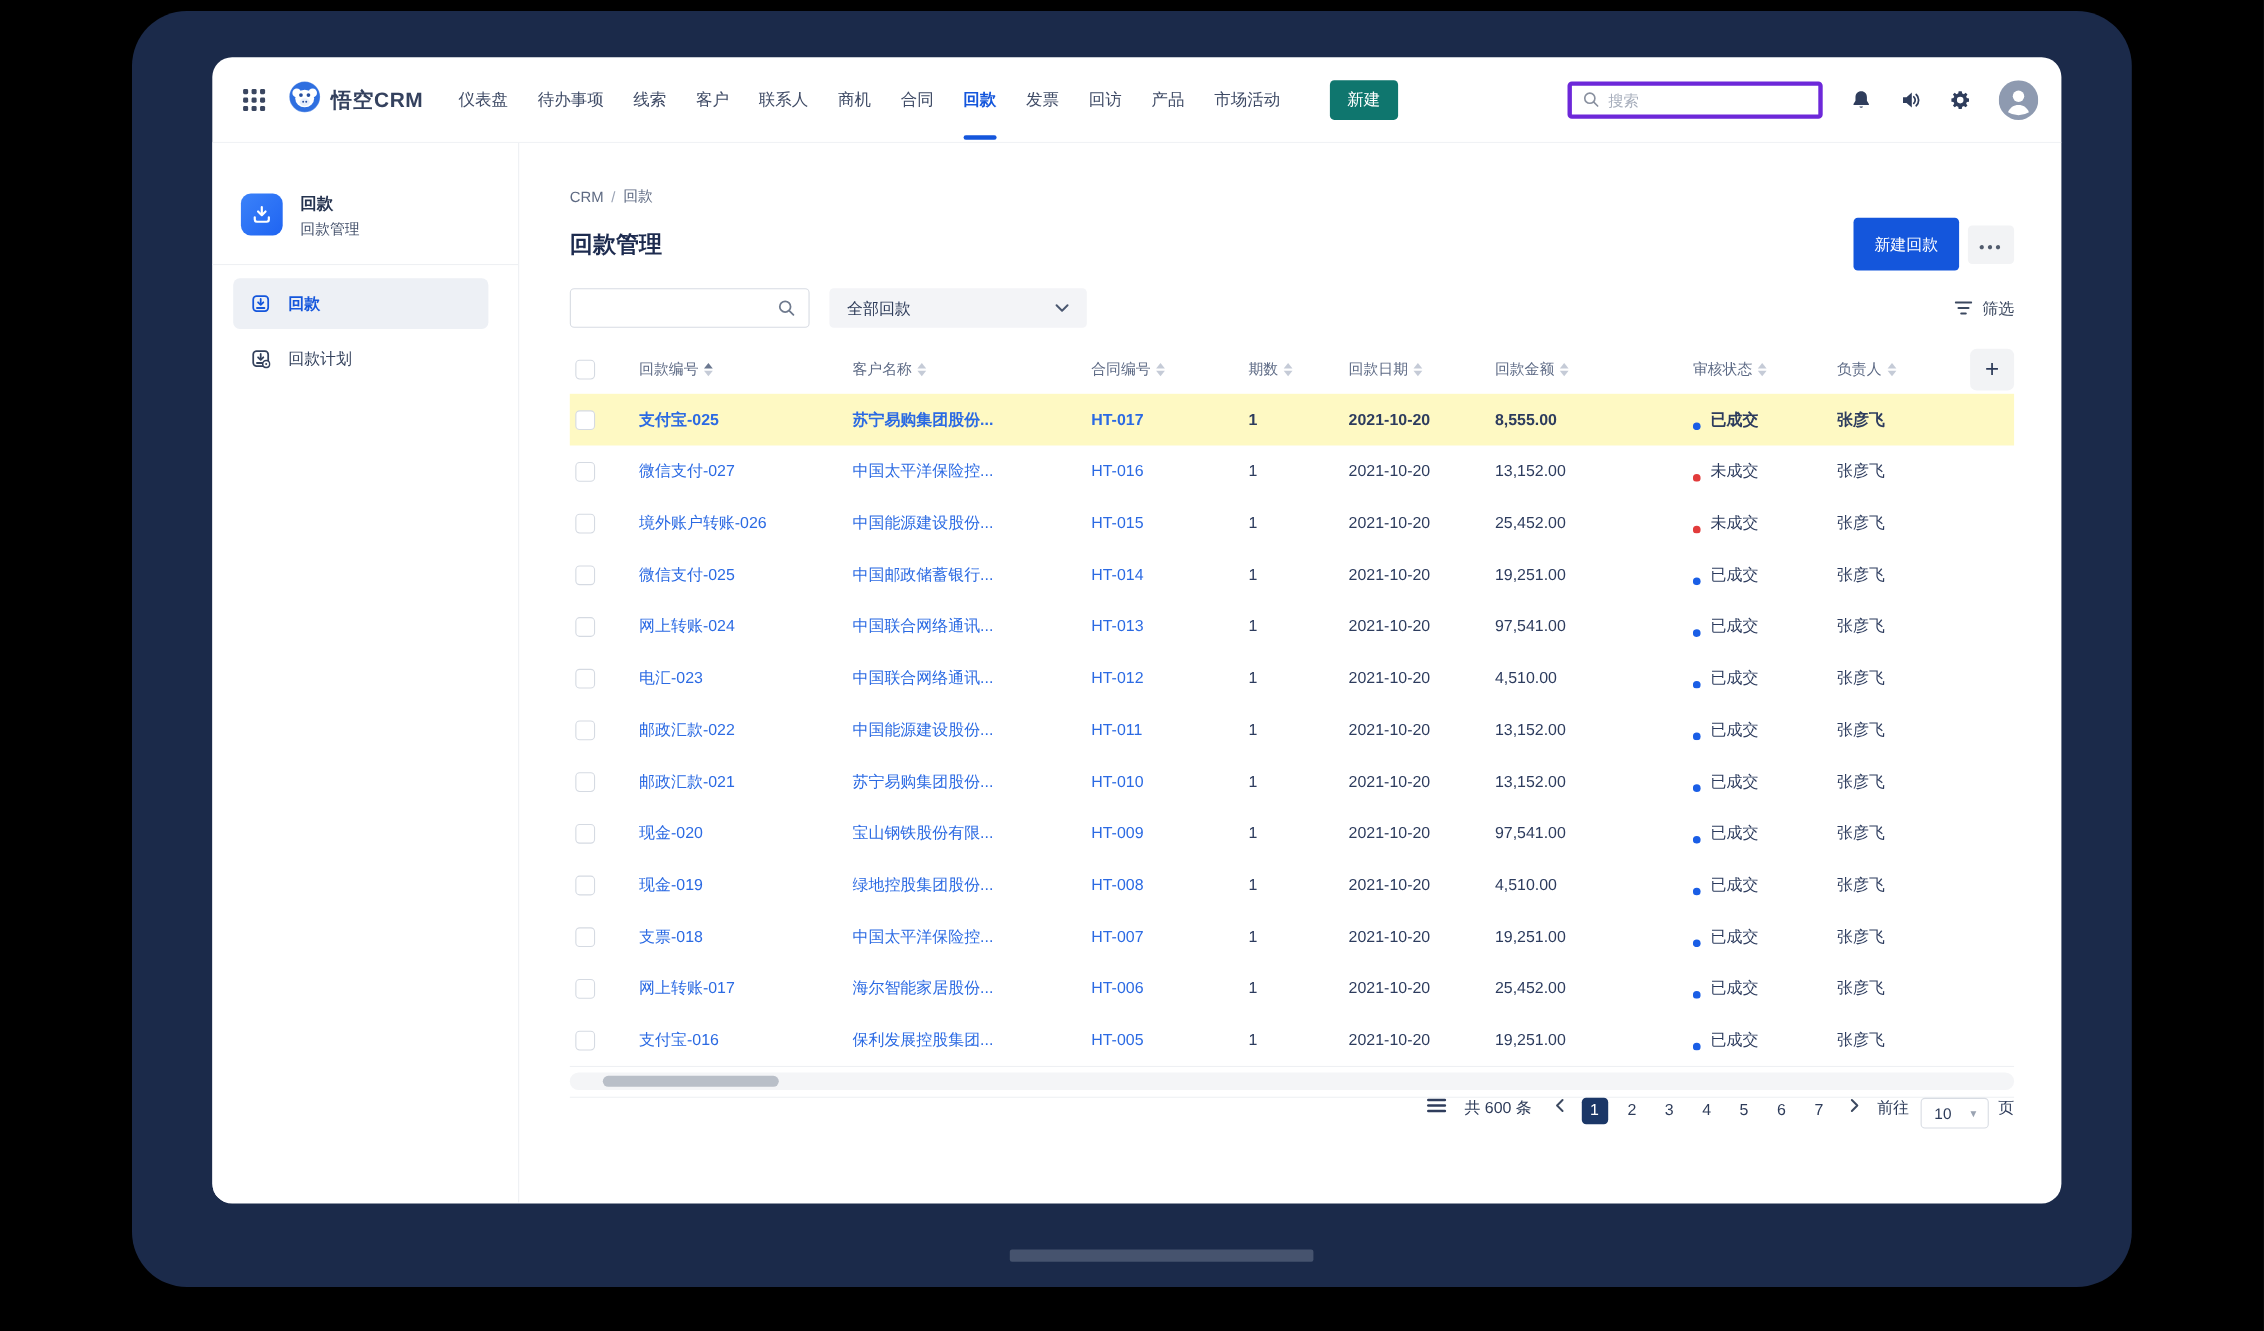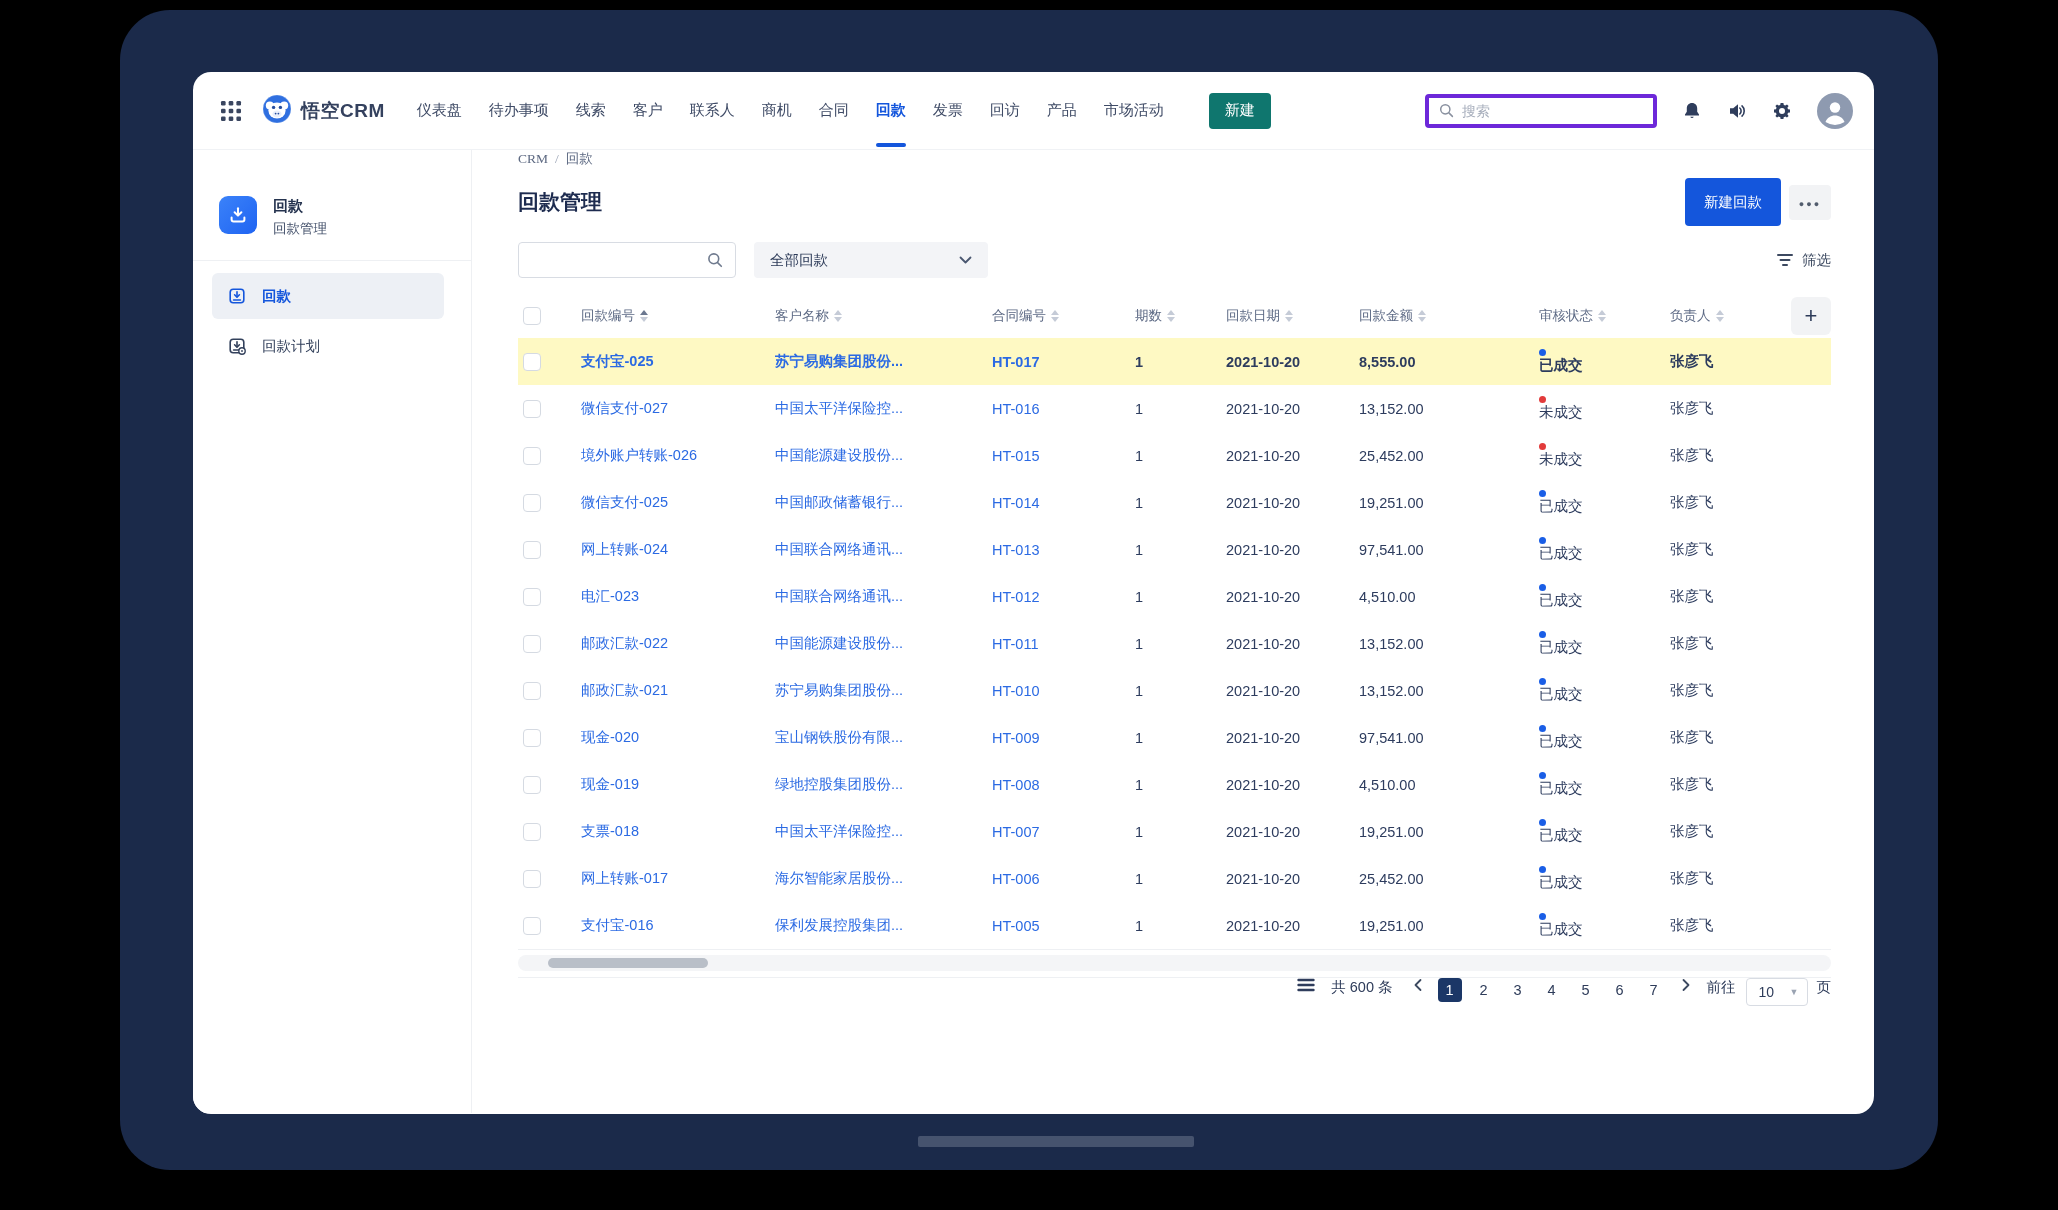--- a/index.html
+++ b/index.html
@@ -1,20 +1,20 @@
 <!DOCTYPE html>
 <html><head>
 <meta charset="utf-8">
 <style>
   * { margin:0; padding:0; box-sizing:border-box; }
   html,body { width:2058px; height:1210px; background:#000; font-family:"Liberation Sans","DejaVu Sans",sans-serif; }
   .stage { position:relative; width:2058px; height:1210px; overflow:hidden; }
   .bezel { position:absolute; left:120px; top:10px; width:1818px; height:1160px; background:#1b2a4a; border-radius:50px; }
   .handle { position:absolute; left:918px; top:1136px; width:276px; height:11px; background:#46536e; border-radius:2px; }
-  .window { position:absolute; left:193px; top:72px; width:1681px; height:1042px; background:#fff; border-radius:18px; overflow:hidden; }
+  .window { position:absolute; left:193px; top:52px; width:1681px; height:1042px; background:#fff; border-radius:18px; overflow:hidden; }
 
   
   .navbar { height:78px; display:flex; align-items:center; padding:0 21px 0 27px; border-bottom:1px solid #f0f2f5; }
   .grid-icon { width:22px; height:22px; cursor:pointer; flex:none; }
   .brand { display:flex; align-items:center; margin-left:20px; cursor:pointer; flex:none; }
   .brand-name { margin-left:9px; font-size:19px; font-weight:700; color:#34415e; letter-spacing:.5px; }
   .nav-items { display:flex; margin-left:32px; flex:none; }
   .nav-item { position:relative; height:72px; display:flex; align-items:center; margin-right:27px; font-size:15px; color:#3f4b66; cursor:pointer; white-space:nowrap; }
   .nav-item.active { color:#1456dc; font-weight:700; }
   .nav-item.active::after { content:""; position:absolute; left:0; right:0; bottom:0; height:4px; border-radius:2px; background:#1456dc; }
@@ -35,21 +35,21 @@
   .mod-title { font-size:15px; font-weight:700; color:#25334f; line-height:20px; }
   .mod-sub { font-size:13.5px; color:#43506a; margin-top:4px; }
   .side-divider { height:1px; background:#eef0f3; margin-top:22px; }
   .side-menu { margin:12px 27px 0 19px; }
   .side-item { height:46px; display:flex; align-items:center; padding-left:16px; border-radius:6px; margin-bottom:4px; cursor:pointer; color:#33415c; }
   .side-item .lbl { margin-left:16px; font-size:14.5px; }
   .side-item.active { background:#edf0f5; color:#1456dc; }
   .side-item.active .lbl { font-weight:700; }
 
   .main { flex:1; padding:0 43px 0 46px; position:relative; min-width:0; }
-  .crumb { font-size:13.5px; color:#5d6982; display:flex; align-items:center;font-family:Liberation Serif, serif; }
+  .crumb { margin-top:40px; font-size:13.5px; color:#5d6982; display:flex; align-items:center; }
   .crumb .sep { margin:0 7px; color:#9aa3b5; }
   .title-row { margin-top:10px; display:flex; align-items:center; }
   .page-title { font-size:21px; font-weight:700; color:#1d2b4f; }
   .title-btns { margin-left:auto; display:flex; align-items:center; }
   .btn-create { width:96px; height:48px; border:none; border-radius:4px; background:#1456dc; color:#fff; font-size:14.5px; font-weight:500; font-family:inherit; cursor:pointer; }
   .btn-more { width:42px; height:35px; border:none; border-radius:4px; background:#f2f3f5; color:#525c6d; font-size:13px; letter-spacing:1px; margin-left:8px; cursor:pointer; font-family:inherit; }
 
   .toolbar { margin-top:16px; display:flex; align-items:center; }
   .tb-search { width:218px; height:36px; border:1px solid #d8dce3; border-radius:4px; display:flex; align-items:center; padding:0 12px; background:#fff; }
   .tb-search input { border:none; outline:none; flex:1; font-size:14px; color:#33415c; font-family:inherit; min-width:0; }
@@ -68,21 +68,21 @@
   .cd { width:0; height:0; border-left:4px solid transparent; border-right:4px solid transparent; border-top:5px solid #c5cbd7; }
   .cu.on { border-bottom-color:#6b7890; }
   .ckb { width:18px; height:18px; border:1.5px solid #d5dae2; border-radius:4px; background:#fff; margin-left:5px; cursor:pointer; }
   .plus-cell { display:flex; justify-content:flex-end; }
   .plus-btn { width:40px; height:38px; border:none; border-radius:6px; background:#f2f3f5; color:#2c3a58; font-size:22px; line-height:1; cursor:pointer; font-family:inherit; }
   .t-body { }
   .t-row { height:47px; }
   .t-row.hl { background:#fef9c3;font-weight:bold; }
   .cell { font-size:14.5px; color:#2d3c5e; white-space:nowrap; overflow:hidden; text-overflow:ellipsis; padding-right:12px; }
   .cell.link { color:#2b6ae3; cursor:pointer; }
-  .st { display:flex; align-items:flex-start;flex-direction:column; }
+  .st { display:flex; align-items:flex-end; }
   .dot { width:7px; height:7px; border-radius:50%; margin-right:9px; flex:none; }
   .t-foot-line { height:1px; background:#eef0f3; }
   .scroll-track { margin-top:5px; height:16px; background:#f4f5f7; border-radius:8px; position:relative; cursor:pointer; }
   .scroll-thumb { position:absolute; left:30px; top:3px; width:160px; height:10px; border-radius:5px; background:#b9bfc8; cursor:grab; }
   .hr2 { height:1px; background:#eef0f3; margin-top:6px; }
 
   
   .pager { height:54px; display:flex; align-items:flex-start; justify-content:flex-end; color:#2e3c5a; font-size:14.5px; }
   .pg-ico { display:flex; cursor:pointer; }
   .pg-total { margin:0 16px 0 16px; white-space:nowrap; }

